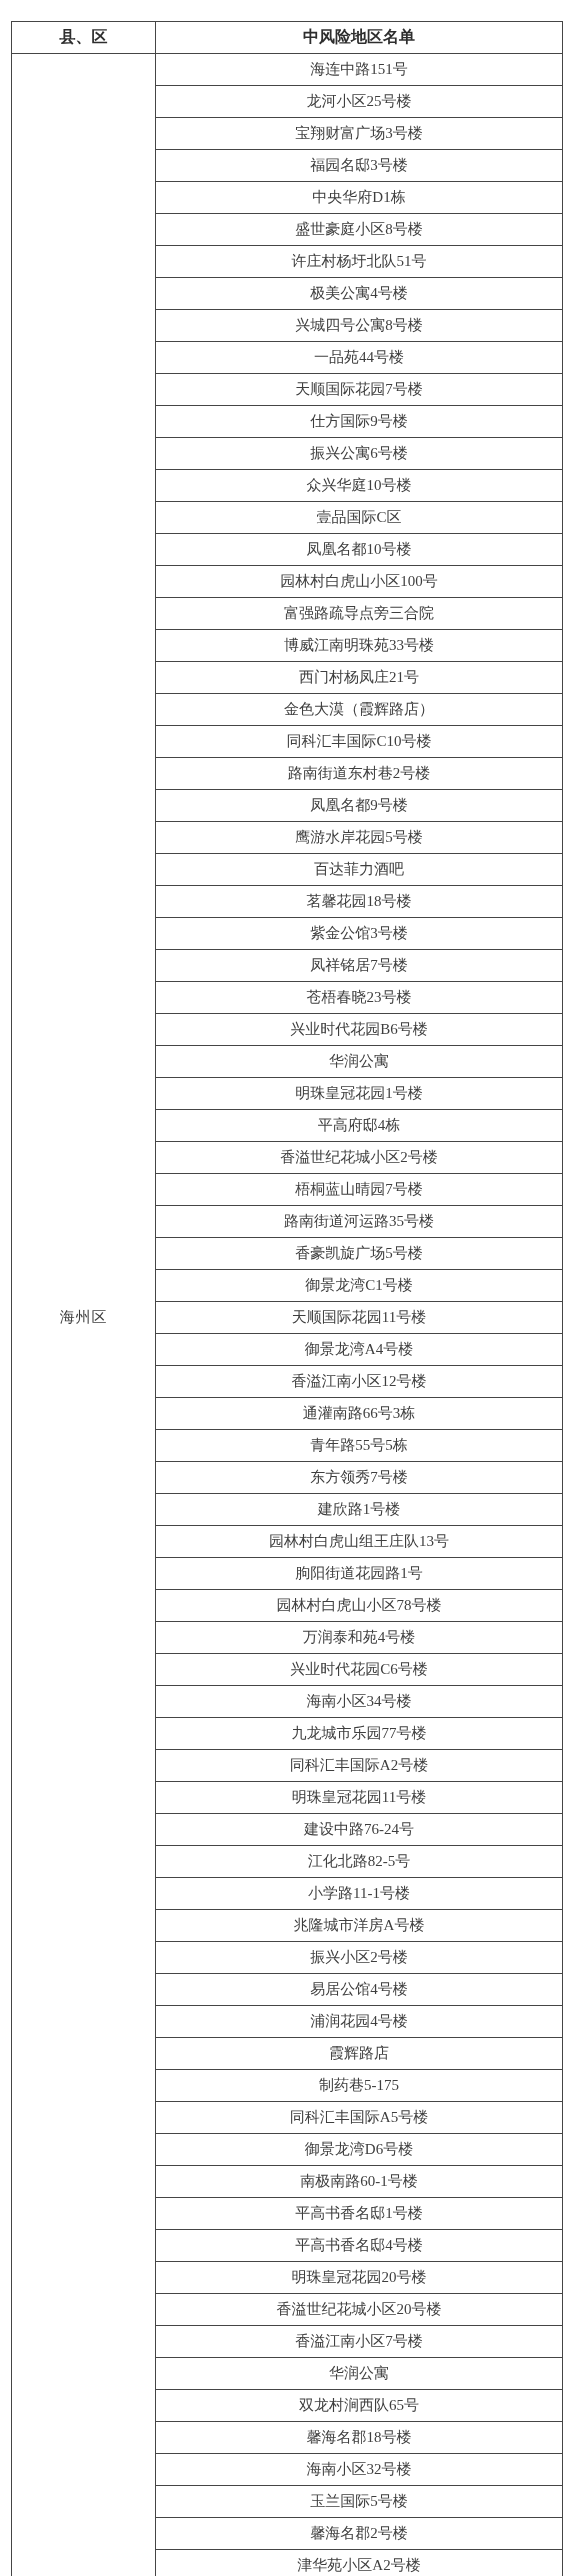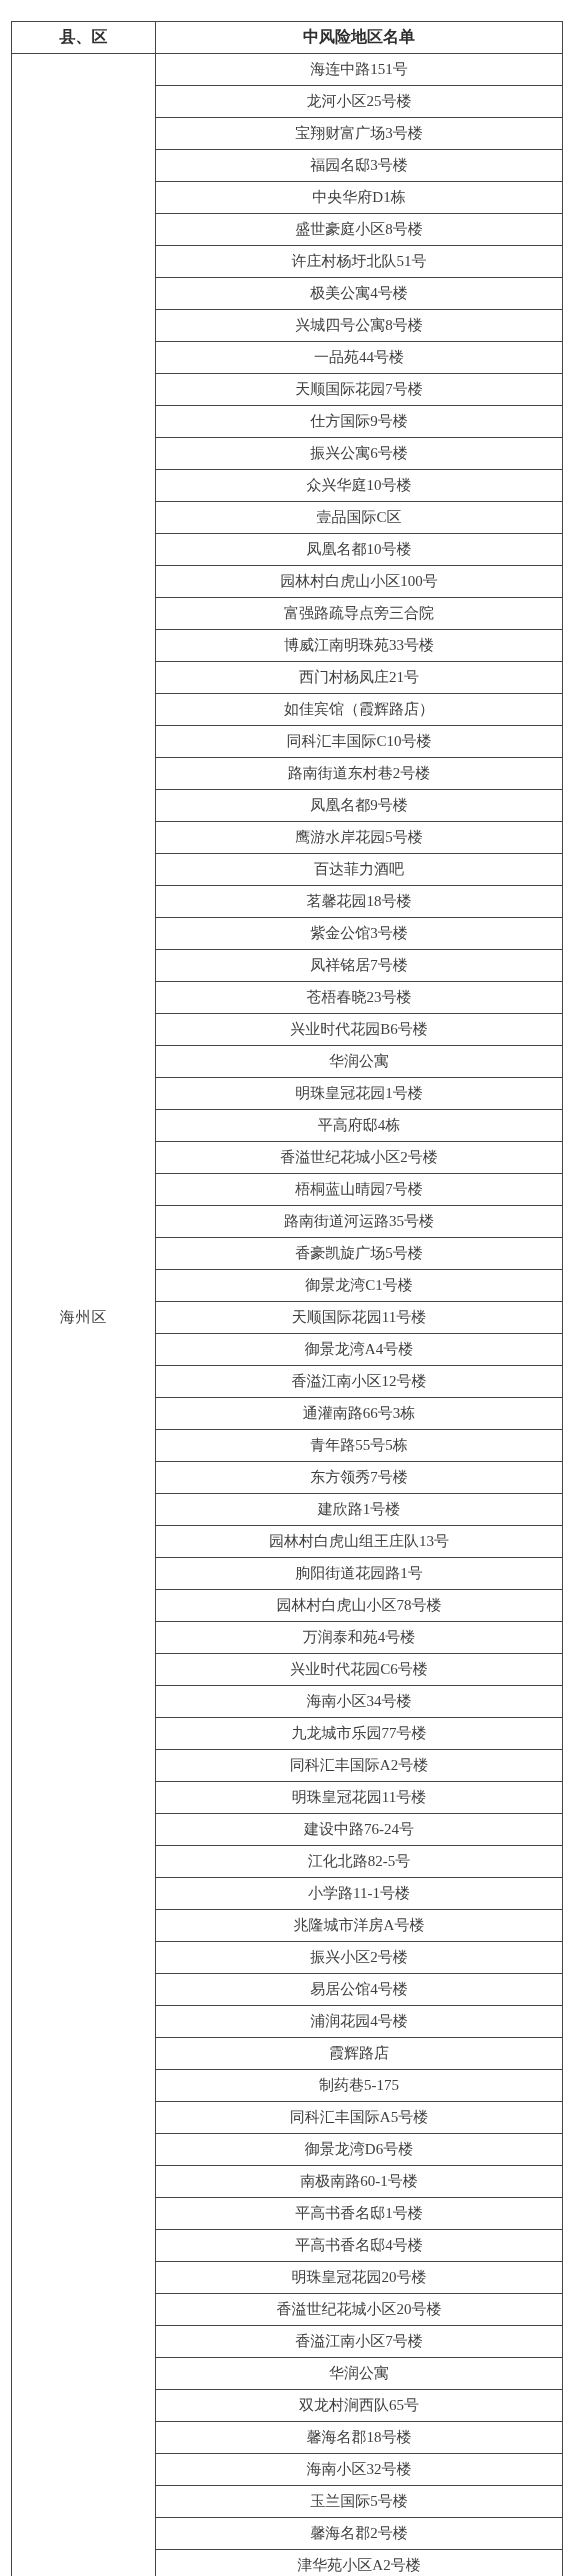--- a/index.html
+++ b/index.html
@@ -120,21 +120,21 @@
       <tr>
         <td class="address-cell">富强路疏导点旁三合院</td>
       </tr>
       <tr>
         <td class="address-cell">博威江南明珠苑33号楼</td>
       </tr>
       <tr>
         <td class="address-cell">西门村杨凤庄21号</td>
       </tr>
       <tr>
-        <td class="address-cell">如佳宾馆（霞辉路店）</td>
+        <td class="address-cell">金色大漠（霞辉路店）</td>
       </tr>
       <tr>
         <td class="address-cell">同科汇丰国际C10号楼</td>
       </tr>
       <tr>
         <td class="address-cell">路南街道东村巷2号楼</td>
       </tr>
       <tr>
         <td class="address-cell">凤凰名都9号楼</td>
       </tr>

